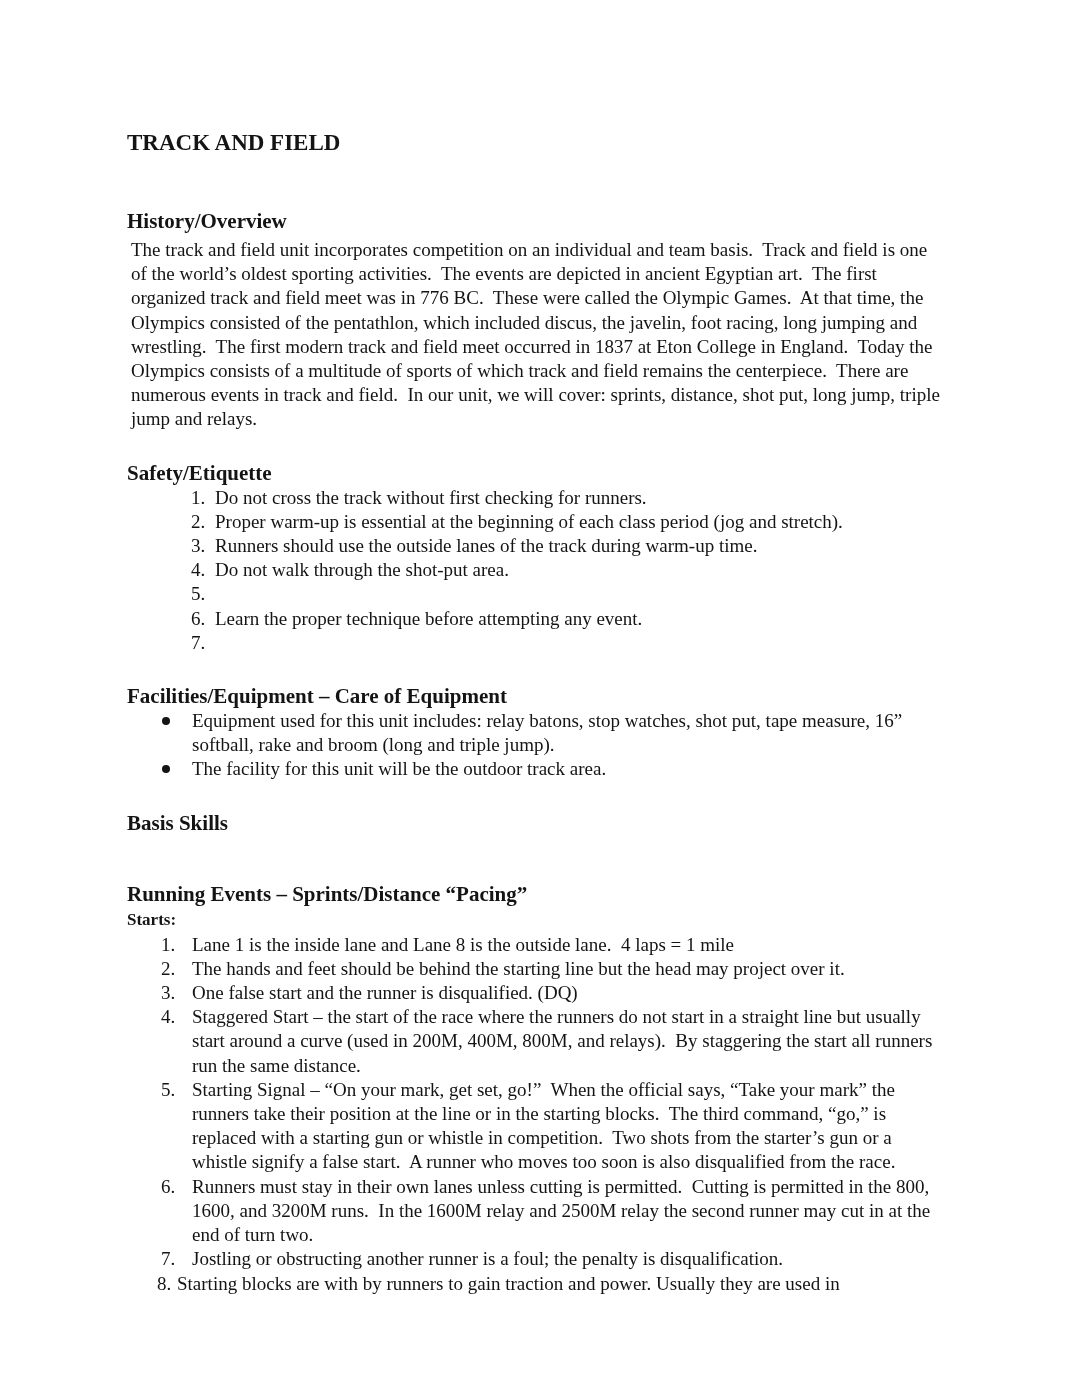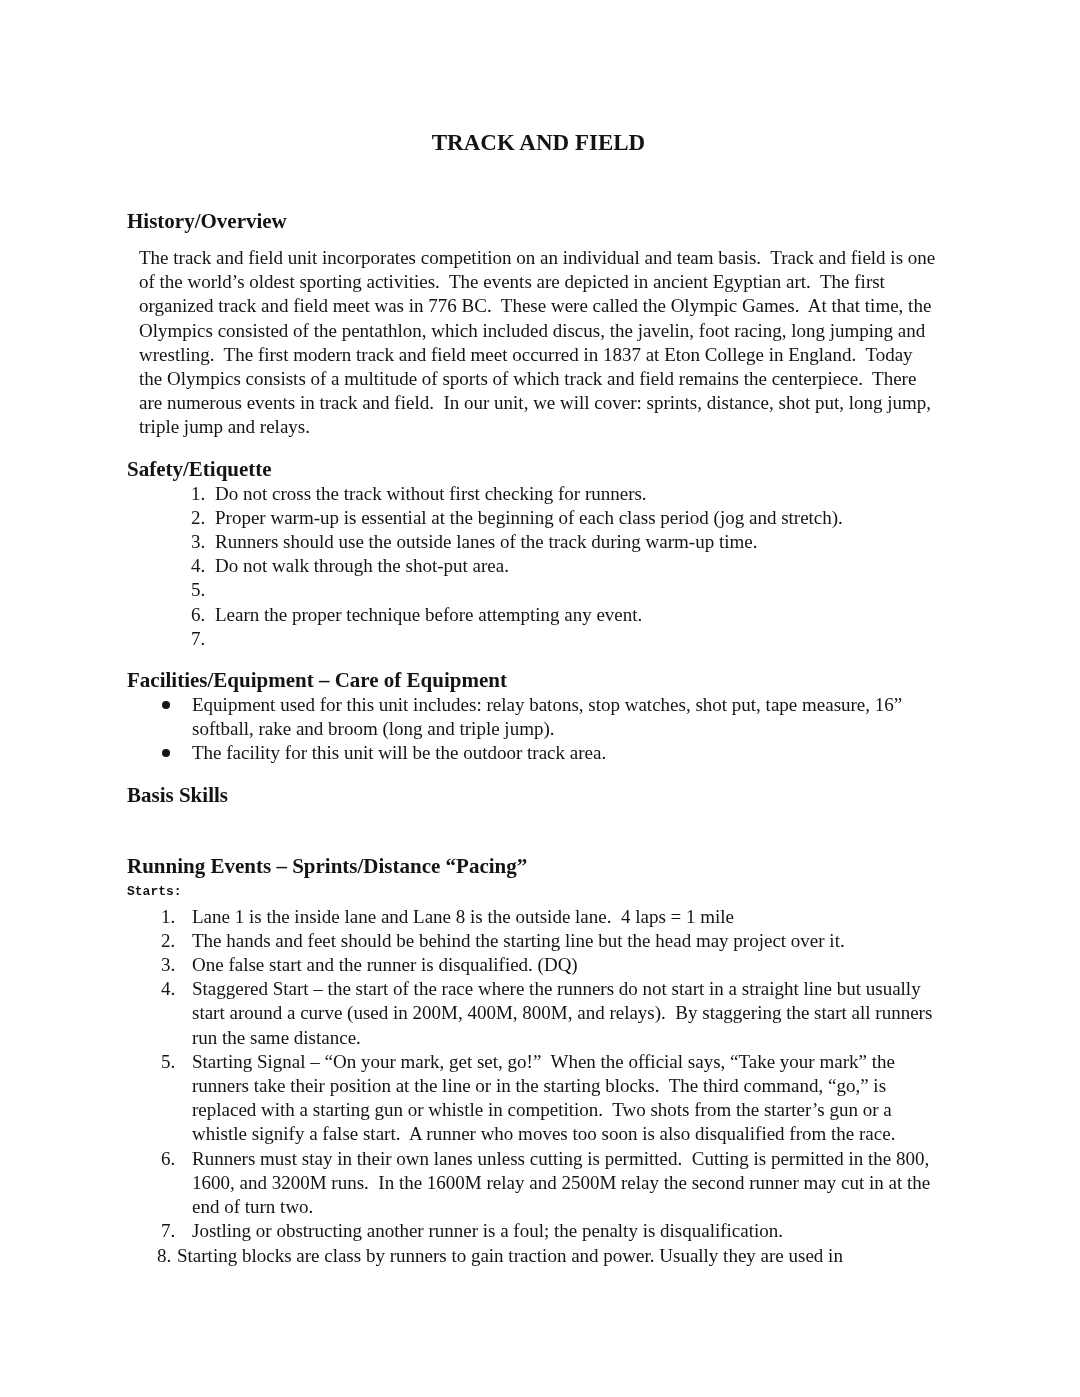--- a/index.html
+++ b/index.html
@@ -10,57 +10,56 @@
     box-sizing: border-box;
     padding: 129px 130px 0 127px;
     background: #ffffff;
     font-family: "Liberation Serif", "DejaVu Serif", serif;
     font-size: 19px;
     line-height: 24.2px;
     color: #141414;
     overflow: hidden;
   }
   .doc-title {
-    text-align: center;
+    text-align: left;
     font-weight: bold;
     font-size: 23px;
     line-height: 27px;
   }
   .h {
     font-weight: bold;
     font-size: 21px;
     line-height: 26px;
-    margin-top: 16px;
+    margin-top: 28px;
   }
   .h.first { margin-top: 52px; }
   .h.running { margin-top: 45px; }
   p.bodytext {
-    margin: 12px;
+    margin: 4px;
     white-space: pre-wrap;
   }
   .row { display: flex; }
   .num { flex: none; white-space: pre; }
   .safety .num { margin-left: 64px; width: 24px; }
   .starts .num { margin-left: 34px; width: 31px; }
   .txt { flex: 1 1 auto; white-space: pre-wrap; }
   .bul { display: flex; }
   .dot { flex: none; margin-left: 35px; width: 30px; position: relative; }
   .dot::after {
     content: "";
     position: absolute;
     left: 0; top: 8px;
     width: 8px; height: 8px;
     border-radius: 50%;
     background: #141414;
   }
   .starts-label {
     font-weight: bold;
-    font-size: 13px;
+    font-size: 17px;
     line-height: 26px;
-    font-family: Liberation Mono, monospace;
   }
   .item8 .num8 { flex: none; margin-left: 30px; width: 20px; white-space: pre; }
   .item8 .txt8 { white-space: nowrap; }
 </style>
 </head>
 <body>
 
 <div class="page">
 
   <div class="doc-title">TRACK AND FIELD</div>
@@ -138,17 +137,17 @@
     <div class="row">
         <span class="num">6.</span>
         <span class="txt">Runners must stay in their own lanes unless cutting is permitted.  Cutting is permitted in the 800, 1600, and 3200M runs.  In the 1600M relay and 2500M relay the second runner may cut in at the end of turn two.</span>
       </div>
     <div class="row">
         <span class="num">7.</span>
         <span class="txt">Jostling or obstructing another runner is a foul; the penalty is disqualification.</span>
       </div>
     <div class="row item8">
         <span class="num8">8.</span>
-        <span class="txt8">Starting blocks are class by runners to gain traction and power.  Usually they are used in</span>
+        <span class="txt8">Starting blocks are with by runners to gain traction and power.  Usually they are used in</span>
       </div>
   </div>
 
 </div>
 
 </body></html>

